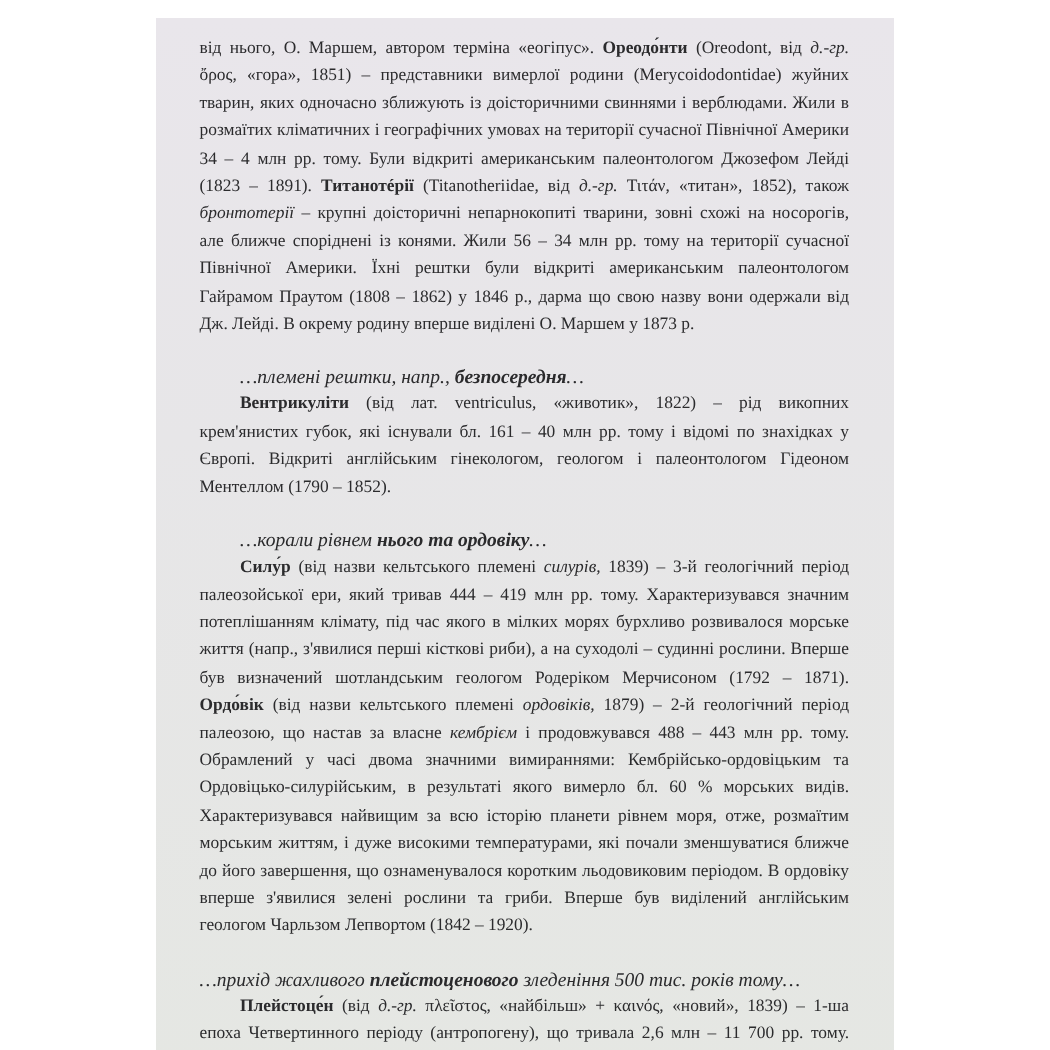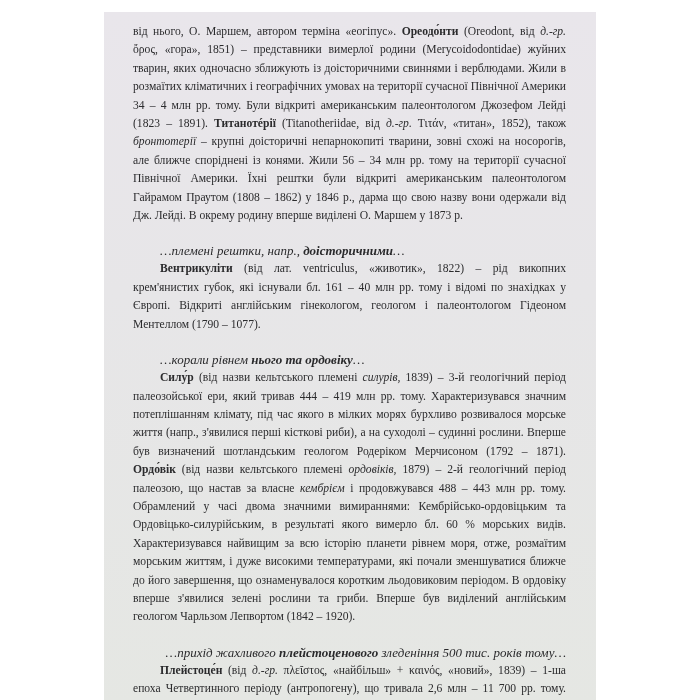--- a/index.html
+++ b/index.html
@@ -32,43 +32,43 @@
     .indent { text-indent: 27px; }
     .heading {
       font-style: italic;
       font-size: 13px;
       line-height: 18px;
       padding-left: 27px;
       margin: 0;
       color: #2a2a2c;
     }
     .heading.centered {
-      text-align: right;
+      text-align: left;
       padding-left: 0;
     }
     .heading b { font-weight: bold; }
     .section { }
     .gap { height: 17px; }
     b.term { font-weight: bold; }
     i { font-style: italic; }
   </style>
 </head>
 <body>
 
 <div class="page">
 
   <div class="section">
     <p><span>від нього, О. Маршем, автором терміна «еогіпус». </span><b class="term">Ореодо́нти</b><span> (Oreodont, від </span><i>д.-гр.</i><span> ὄρος, «гора», 1851) – представники вимерлої родини (Merycoidodontidae) жуйних тварин, яких одночасно зближують із доісторичними свиннями і верблюдами. Жили в розмаїтих кліматичних і географічних умовах на території сучасної Північної Америки 34 – 4 млн рр. тому. Були відкриті американським палеонтологом Джозефом Лейді (1823 – 1891). </span><b class="term">Титанотéрії</b><span> (Titanotheriidae, від </span><i>д.-гр.</i><span> Τιτάν, «титан», 1852), також </span><i>бронтотерії</i><span> – крупні доісторичні непарнокопиті тварини, зовні схожі на носорогів, але ближче споріднені із конями. Жили 56 – 34 млн рр. тому на території сучасної Північної Америки. Їхні рештки були відкриті американським палеонтологом Гайрамом Праутом (1808 – 1862) у 1846 р., дарма що свою назву вони одержали від Дж. Лейді. В окрему родину вперше виділені О. Маршем у 1873 р.</span></p>
   </div>
 
   <div class="gap"></div>
 
   <div class="section">
-    <p class="heading"><span>…племені рештки, напр., </span><b>доісторичними</b><span>…</span></p>
-    <p class="indent"><b class="term">Вентрикуліти</b><span> (від лат. ventriculus, «животик», 1822) – рід викопних крем'янистих губок, які існували бл. 161 – 40 млн рр. тому і відомі по знахідках у Європі. Відкриті англійським гінекологом, геологом і палеонтологом Гідеоном Ментеллом (1790 – 1077).</span></p>
+    <p class="heading"><span>…племені рештки, напр., </span><b>безпосередня</b><span>…</span></p>
+    <p class="indent"><b class="term">Вентрикуліти</b><span> (від лат. ventriculus, «животик», 1822) – рід викопних крем'янистих губок, які існували бл. 161 – 40 млн рр. тому і відомі по знахідках у Європі. Відкриті англійським гінекологом, геологом і палеонтологом Гідеоном Ментеллом (1790 – 1852).</span></p>
   </div>
 
   <div class="gap"></div>
 
   <div class="section">
     <p class="heading"><span>…корали рівнем </span><b>нього та ордовіку</b><span>…</span></p>
     <p class="indent"><b class="term">Силу́р</b><span> (від назви кельтського племені </span><i>силурів,</i><span> 1839) – 3-й геологічний період палеозойської ери, який тривав 444 – 419 млн рр. тому. Характеризувався значним потеплішанням клімату, під час якого в мілких морях бурхливо розвивалося морське життя (напр., з'явилися перші кісткові риби), а на суходолі – судинні рослини. Вперше був визначений шотландським геологом Родеріком Мерчисоном (1792 – 1871). </span><b class="term">Ордо́вік</b><span> (від назви кельтського племені </span><i>ордовіків,</i><span> 1879) – 2-й геологічний період палеозою, що настав за власне </span><i>кембрієм</i><span> і продовжувався 488 – 443 млн рр. тому. Обрамлений у часі двома значними вимираннями: Кембрійсько-ордовіцьким та Ордовіцько-силурійським, в результаті якого вимерло бл. 60 % морських видів. Характеризувався найвищим за всю історію планети рівнем моря, отже, розмаїтим морським життям, і дуже високими температурами, які почали зменшуватися ближче до його завершення, що ознаменувалося коротким льодовиковим періодом. В ордовіку вперше з'явилися зелені рослини та гриби. Вперше був виділений англійським геологом Чарльзом Лепвортом (1842 – 1920).</span></p>
   </div>
 
   <div class="gap"></div>

